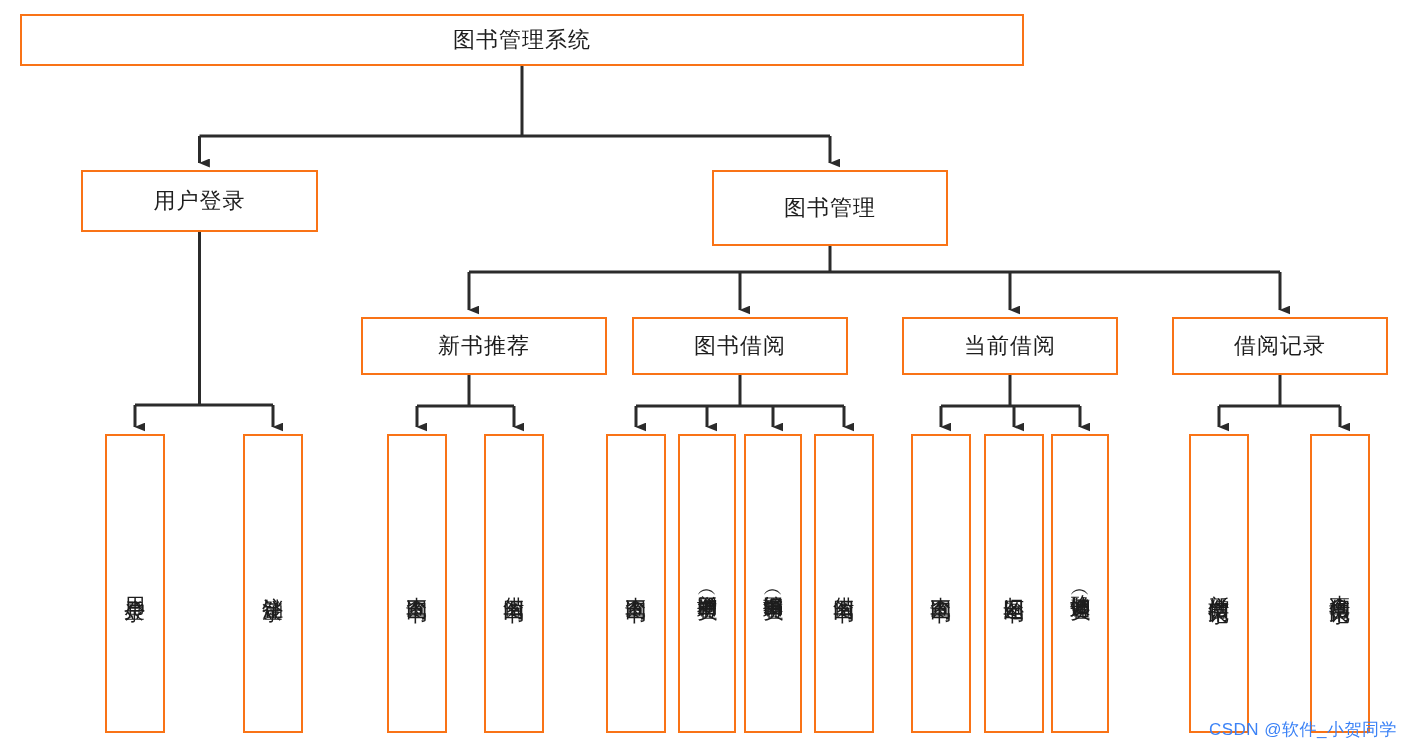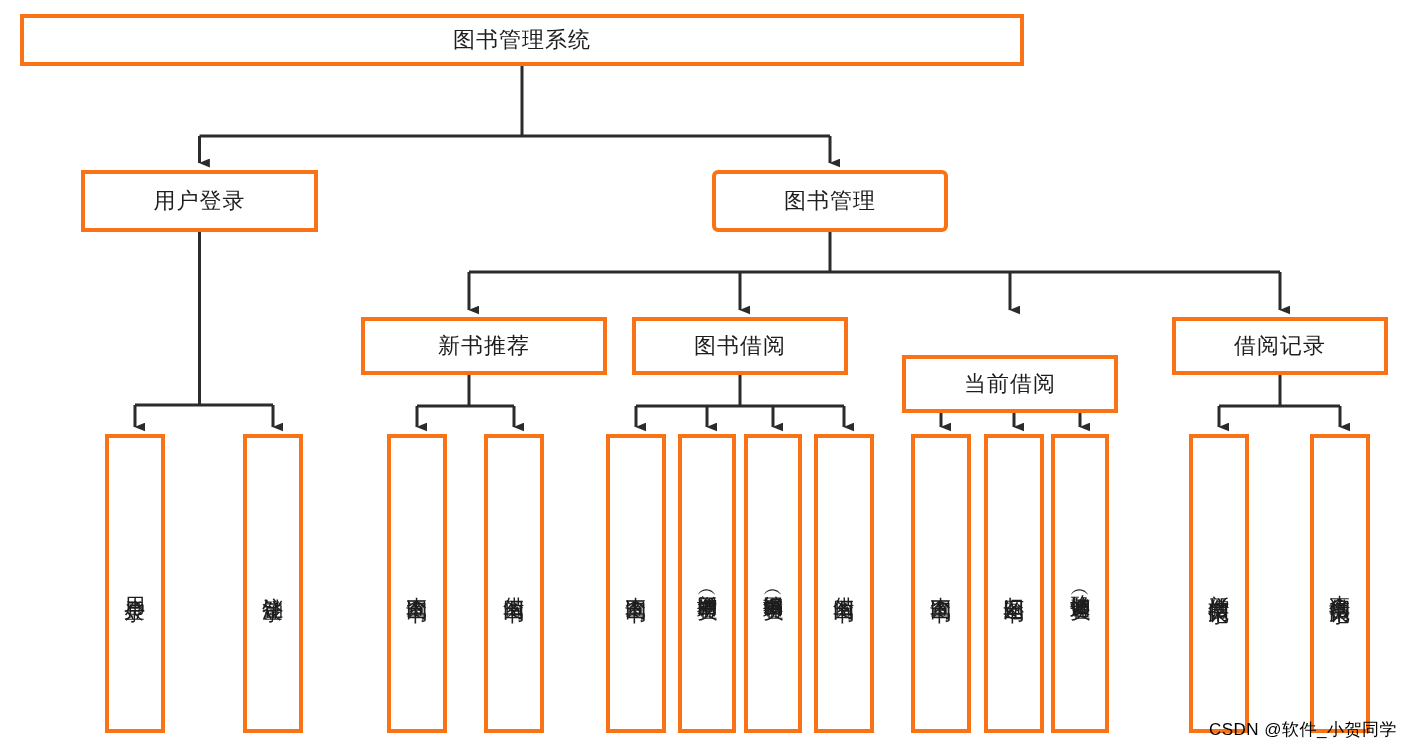--- a/index.html
+++ b/index.html
@@ -21,21 +21,21 @@
     position: absolute;
     left: 0;
     top: 0;
     width: 1405px;
     height: 747px;
     pointer-events: none;
   }
   .node {
     position: absolute;
     box-sizing: border-box;
-    border: 4px solid #f97316;
+    border: 2px solid #f97316;
     background: #ffffff;
     display: flex;
     align-items: center;
     justify-content: center;
     overflow: hidden;
   }
   .node.horiz {
     font-size: 22px;
     color: #1d1d1d;
     letter-spacing: 1px;
@@ -58,21 +58,21 @@
   .vlabel.tall {
     font-size: 20px;
     letter-spacing: 1px;
     line-height: 1.28;
   }
   #watermark {
     position: absolute;
     right: 8px;
     bottom: 6px;
     font-size: 17px;
-    color: #000000;
+    color: #3b82f6;
     letter-spacing: 0.5px;
     white-space: nowrap;
     user-select: none;
   }
 </style>
 </head>
 <body>
 
 <div id="stage">
 
@@ -127,31 +127,31 @@
     </g>
   </svg>
 
   <div class="node horiz" style="left:20px;top:14px;width:1004px;height:52px;">
     <span>图书管理系统</span>
   </div>
 
   <div class="node horiz" style="left:81px;top:170px;width:237px;height:62px;">
     <span>用户登录</span>
   </div>
-  <div class="node horiz" style="left:712px;top:170px;width:236px;height:62px;border-radius:6px;">
+  <div class="node horiz" style="left:712px;top:170px;width:236px;height:76px;">
     <span>图书管理</span>
   </div>
 
   <div class="node horiz" style="left:361px;top:317px;width:246px;height:58px;">
     <span>新书推荐</span>
   </div>
   <div class="node horiz" style="left:632px;top:317px;width:216px;height:58px;">
     <span>图书借阅</span>
   </div>
-  <div class="node horiz" style="left:902px;top:317px;width:216px;height:58px;margin-top:38px;">
+  <div class="node horiz" style="left:902px;top:317px;width:216px;height:58px;">
     <span>当前借阅</span>
   </div>
   <div class="node horiz" style="left:1172px;top:317px;width:216px;height:58px;justify-content:center;">
     <span>借阅记录</span>
   </div>
 
   <div class="node vert" style="left:105px;top:434px;width:60px;height:299px;">
     <span class="vlabel">用户登录</span>
   </div>
   <div class="node vert" style="left:243px;top:434px;width:60px;height:299px;">

